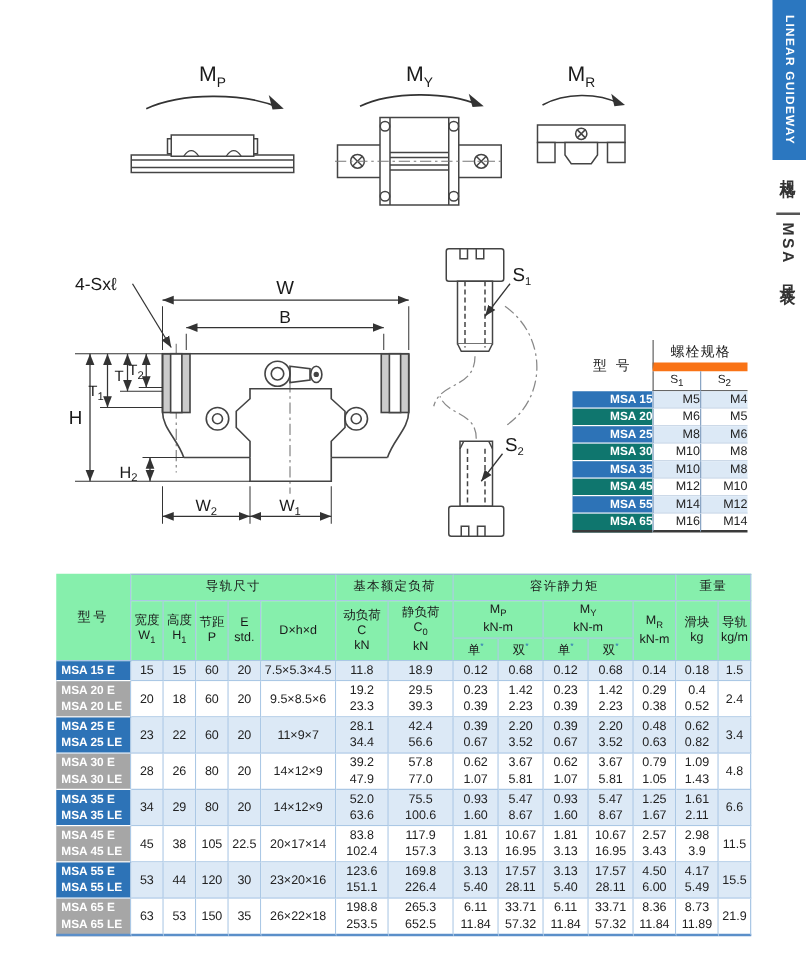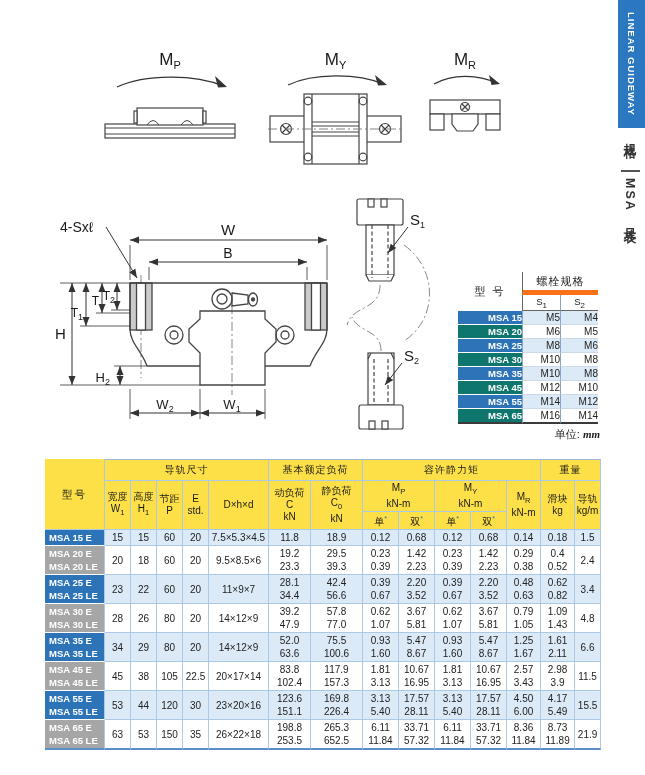--- a/index.html
+++ b/index.html
@@ -31,35 +31,35 @@
   
   .unit{position:absolute;left:460px;top:427px;width:140px;text-align:right;
         font-size:11px;color:#222;}
   .unit .mm{font-style:italic;font-weight:bold;font-family:"Liberation Serif",serif;}
 
   
   table{border-collapse:separate;border-spacing:0;table-layout:fixed;}
   .bolt{position:absolute;left:458px;top:272px;width:140px;font-size:10px;}
   .bolt th{font-weight:normal;text-align:center;color:#1a1a1a;padding:0;}
   .bolt th.bmodel{font-size:11px;letter-spacing:2px;}
-  .bolt th.bgroup{font-size:11px;height:18px;border-left:1px solid #666;border-bottom:5px solid #f97316;letter-spacing:1px;}
+  .bolt th.bgroup{font-size:11px;height:18px;border-left:1px solid #666;border-bottom:7px solid #f97316;letter-spacing:1px;}
   .bolt th.bsub{height:15px;font-size:9.5px;border-bottom:1px solid #666;}
   .bolt th.bs1{border-left:1px solid #666;}
   .bolt th.bs2{border-left:1px solid #8aa5c4;}
   .bolt td{height:13px;padding:0;text-align:right;}
   .bolt td.bm{background:#2d73b7;color:#fff;font-weight:bold;font-size:9.5px;border-bottom:1px solid #fff;}
   .bolt tr.tone-gray td.bm{background:#0f766e;}
   .bolt td.bv{border-left:1px solid #8aa5c4;border-bottom:1px solid #ccd9e8;background:#fff;font-size:10px;}
   .bolt tr.tone-blue td.bv{background:#dce9f6;}
   .bolt tr:last-child td{border-bottom:2px solid #3a3a3a;}
 
   
   .spec{position:absolute;left:45px;top:459px;width:556px;font-size:10px;}
   .spec th{font-weight:normal;text-align:center;color:#1a1a1a;padding:1px 0;line-height:12px;
-           border-right:1px solid #abc8e5;border-bottom:1px solid #abc8e5;background:#fde047;}
+           border-right:1px solid #abc8e5;border-bottom:1px solid #abc8e5;background:#86efac;}
   .spec th.group{border-top:1px solid #9cb8d6;height:18px;letter-spacing:1px;}
   .spec th.model-h{border-top:none;font-size:10.5px;letter-spacing:2px;text-align:center;}
   .spec th.mid{height:42px;}
   .spec th.sd{height:14px;}
   .spec th .sym{font-size:10px;}
   .spec th sub{font-size:7.5px;}
   .spec .star{color:#2d73b7;font-size:7px;vertical-align:super;}
   .spec td{padding:1px 0;text-align:center;line-height:13px;
            border-right:1px solid #abc8e5;border-bottom:1px solid #abc8e5;}
   .spec td.model{color:#fff;font-weight:bold;text-align:left;padding-left:4px;font-size:9.5px;
@@ -297,24 +297,20 @@
           <td class="bv">M12</td>
         </tr>
         <tr class="tone-gray">
           <td class="bm">MSA 65</td>
           <td class="bv">M16</td>
           <td class="bv">M14</td>
         </tr>
       </tbody>
   </table>
 
-  <div class="unit">
-    <span>单位:</span>
-    <span class="mm">mm</span>
-  </div>
 
   <table class="spec">
     <colgroup>
       <col style="width:60px">
         <col style="width:26px">
         <col style="width:26px">
         <col style="width:26px">
       <col style="width:26px">
         <col style="width:60px">
         <col style="width:42px">

